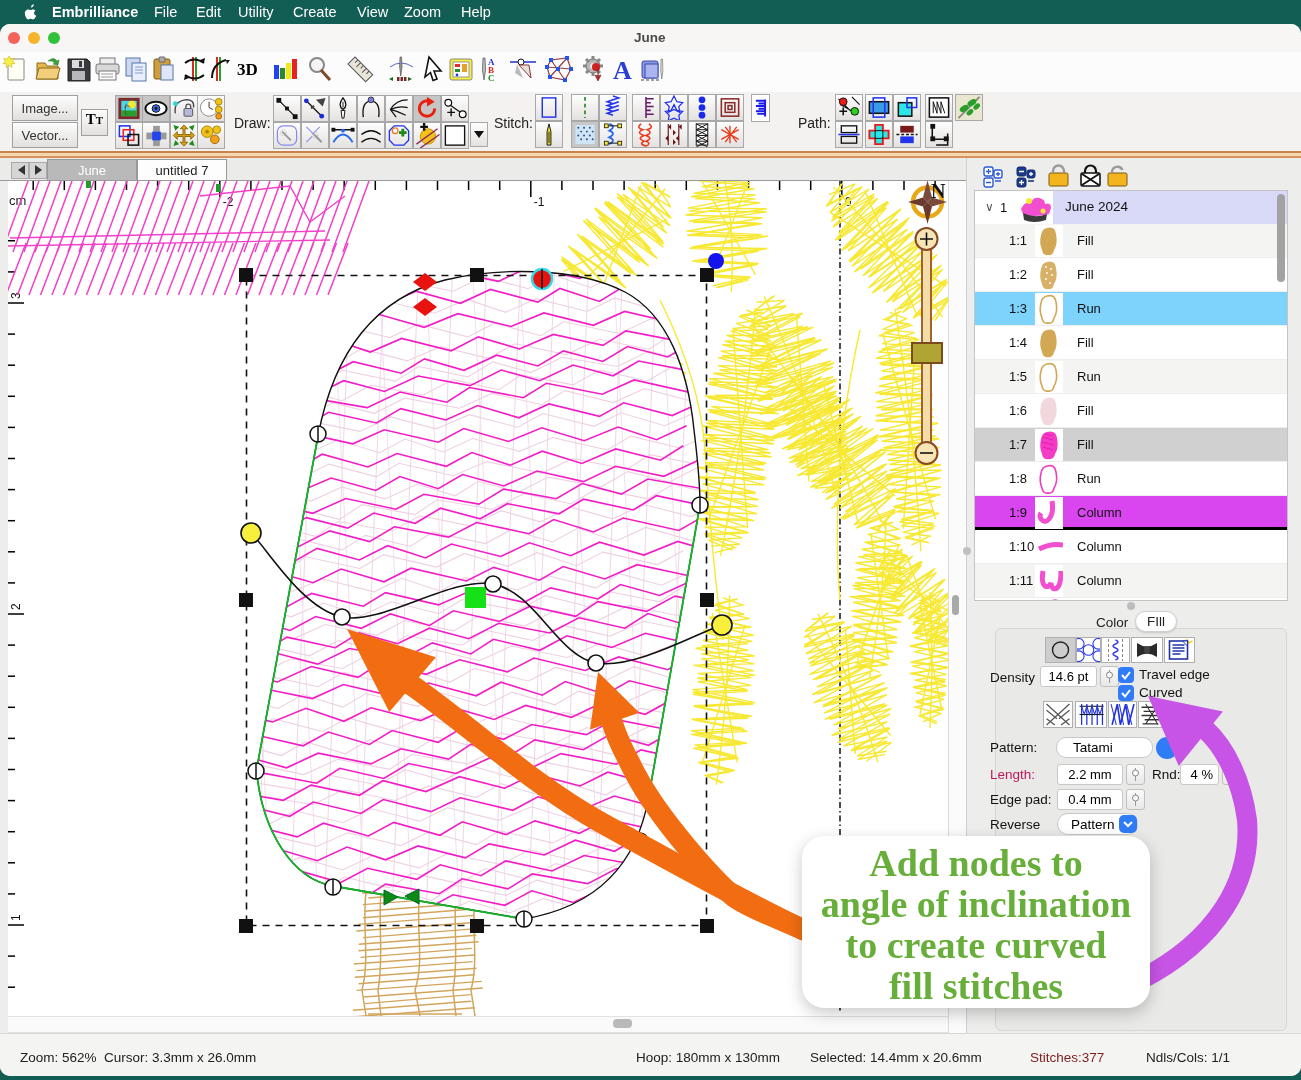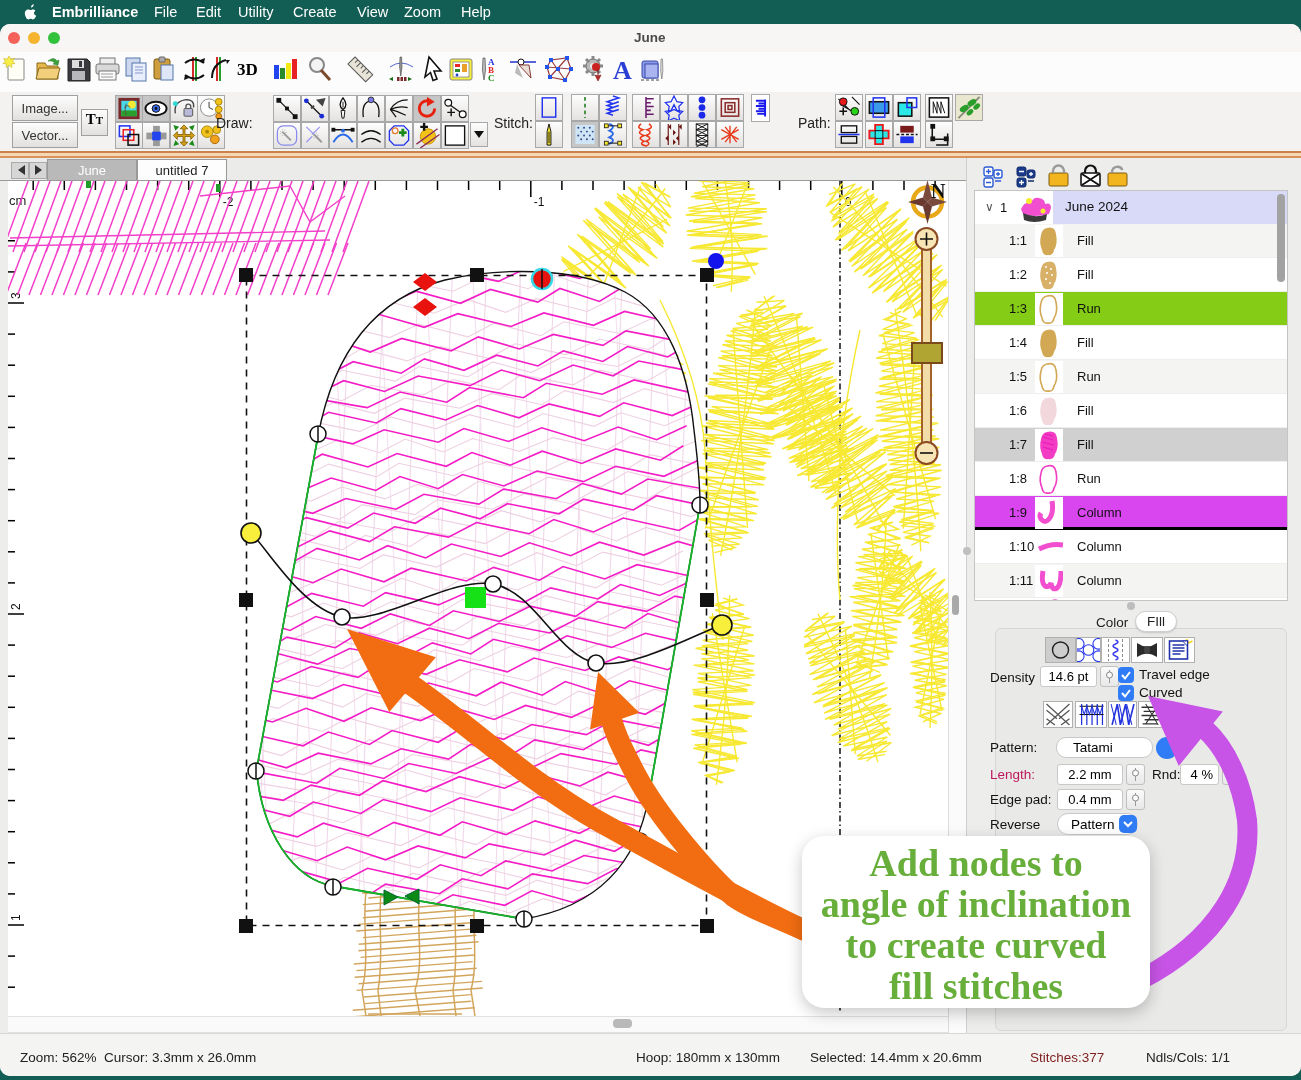--- a/index.html
+++ b/index.html
@@ -210,21 +210,21 @@
     <div class="abs" style="left:169.6px;top:98px;width:28px;height:27px;border:1px solid #a8a8a8;background-image:linear-gradient(#fdfdfd,#e4e2e0);"><svg width="26" height="25" viewBox="0 0 26 26" preserveAspectRatio="xMidYMid meet">
         <path d="M13 2 l4 4 h-3 v6 h6 v-3 l4 4 -4 4 v-3 h-6 v6 h3 l-4 4 -4-4 h3 v-6 h-6 v3 l-4-4 4-4 v3 h6 v-6 h-3z" fill="#d8a018" stroke="#8a6a0a"></path>
         <path d="M2 2 l6 2 -4 4z M24 2 l-6 2 4 4z M2 24 l6-2 -4-4z M24 24 l-6-2 4-4z" fill="#1a8a1a"></path>
       </svg></div>
     <div class="abs" style="left:196.9px;top:98px;width:28px;height:27px;border:1px solid #a8a8a8;background-image:linear-gradient(#fdfdfd,#e4e2e0);"><svg width="26" height="25" viewBox="0 0 26 26" preserveAspectRatio="xMidYMid meet">
         <circle cx="9" cy="9" r="6" fill="#f2c21a" stroke="#a8860a"></circle>
         <circle cx="19" cy="7" r="4" fill="#f2c21a" stroke="#a8860a"></circle>
         <circle cx="17" cy="17" r="4.5" fill="#f2a21a" stroke="#a8660a"></circle>
         <circle cx="9" cy="9" r="2" fill="#a8860a"></circle>
       </svg></div>
-    <div class="tx" style="left:216px;top:91px;font-size:14px;color:#222;">Draw:</div>
+    <div class="tx" style="left:234px;top:91px;font-size:14px;color:#222;">Draw:</div>
     <div class="abs" style="left:273px;top:71px;width:28px;height:27px;border:1px solid #a8a8a8;background-image:linear-gradient(#fdfdfd,#e4e2e0);"><svg width="26" height="25" viewBox="0 0 26 26" preserveAspectRatio="xMidYMid meet">
         <path d="M4 4 L22 22" stroke="#111" stroke-width="1.3"></path>
         <rect x="2" y="2" width="5" height="5" fill="#111"></rect>
         <rect x="11" y="11" width="4" height="4" fill="#111"></rect>
         <rect x="19" y="19" width="5" height="5" fill="#111"></rect>
       </svg></div>
     <div class="abs" style="left:301px;top:71px;width:28px;height:27px;border:1px solid #a8a8a8;background-image:linear-gradient(#fdfdfd,#e4e2e0);"><svg width="26" height="25" viewBox="0 0 26 26" preserveAspectRatio="xMidYMid meet">
         <path d="M5 6 L20 21" stroke="#111" stroke-width="1.3"></path>
         <circle cx="4" cy="5" r="2.5" fill="#1a2ad4"></circle>
         <circle cx="20" cy="21" r="2.5" fill="#1a2ad4"></circle>
@@ -883,21 +883,21 @@
               <circle cx="11" cy="8" r="1"></circle>
               <circle cx="16" cy="10" r="1"></circle>
               <circle cx="12" cy="14" r="1"></circle>
               <circle cx="17" cy="16" r="1"></circle>
               <circle cx="11" cy="20" r="1"></circle>
               <circle cx="15" cy="24" r="1"></circle>
             </g>
           </svg></div>
         <div class="tx" style="left:102px;top:9px;font-size:13px;color:#111;">Fill</div>
       </div>
-      <div class="abs" style="left:0;top:101px;width:314px;height:34px;background:#84cc16;border-bottom:1px solid #eee;">
+      <div class="abs" style="left:0;top:101px;width:314px;height:34px;background:#7dd3fc;border-bottom:1px solid #eee;">
         <div class="tx" style="left:34px;top:9px;font-size:13px;color:#111;">1:3</div>
         <div class="abs" style="left:60px;top:1px;width:28px;height:32px;background:#fff;"><svg width="28" height="32" viewBox="0 0 28 32">
             <path d="M12 3 q8 -2 9 6 q2 10 -2 16 q-1 6 -6 5 q-5 1 -6 -5 q-3 -7 -1 -15 q1 -6 6 -7z" fill="none" stroke="#d2a855" stroke-width="1.6"></path>
           </svg></div>
         <div class="tx" style="left:102px;top:9px;font-size:13px;color:#111;">Run</div>
       </div>
       <div class="abs" style="left:0;top:135px;width:314px;height:34px;background:#fff;border-bottom:1px solid #eee;">
         <div class="tx" style="left:34px;top:9px;font-size:13px;color:#111;">1:4</div>
         <div class="abs" style="left:60px;top:1px;width:28px;height:32px;background:#fff;"><svg width="28" height="32" viewBox="0 0 28 32">
             <path d="M12 3 q8 -2 9 6 q2 10 -2 16 q-1 6 -6 5 q-5 1 -6 -5 q-3 -7 -1 -15 q1 -6 6 -7z" fill="#d2a855"></path>

